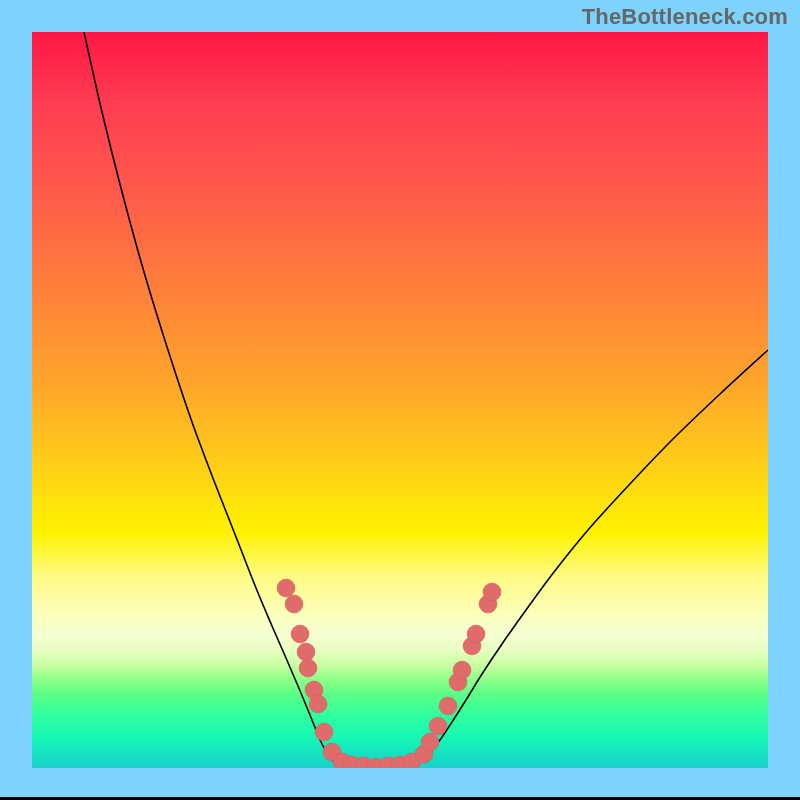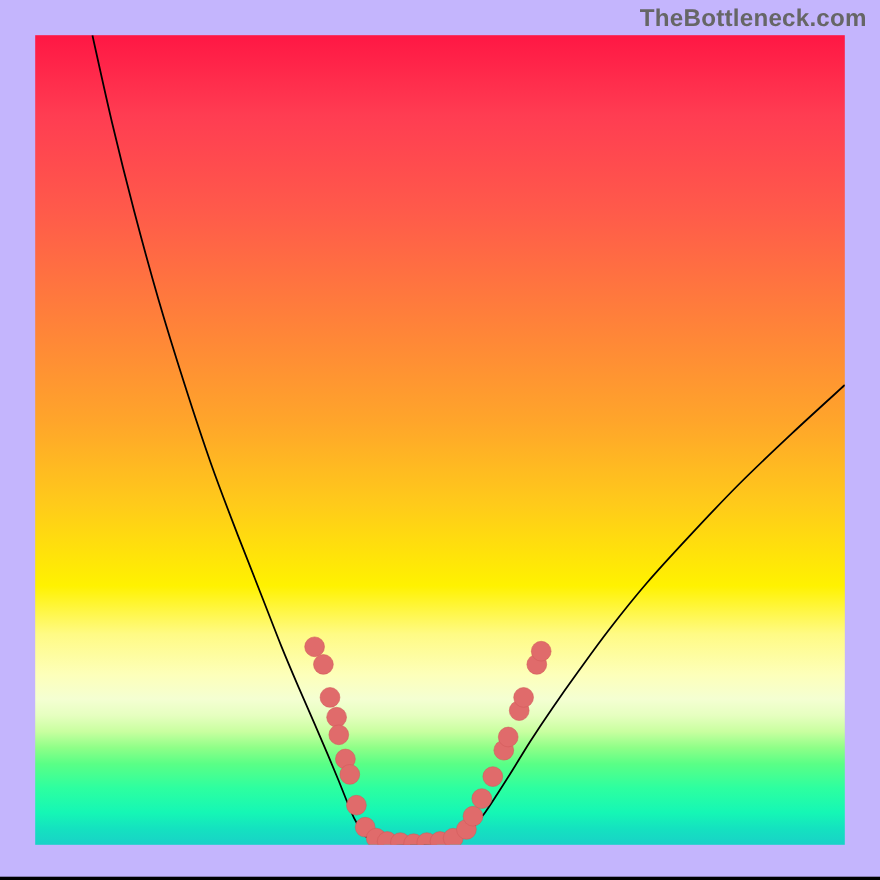--- a/index.html
+++ b/index.html
@@ -8,21 +8,21 @@
     width: 800px;
     height: 800px;
     background: #000;
     overflow: hidden;
     font-family: Arial, Helvetica, sans-serif;
   }
   .frame {
     position: relative;
     width: 800px;
     height: 797px;
-    background: #c4b5fd;
+    background: #7dd3fc;
   }
   .watermark {
     position: absolute;
     top: 4px;
     right: 12px;
     color: #666;
     font-size: 22px;
     font-weight: 600;
     letter-spacing: 0.2px;
     z-index: 20;

